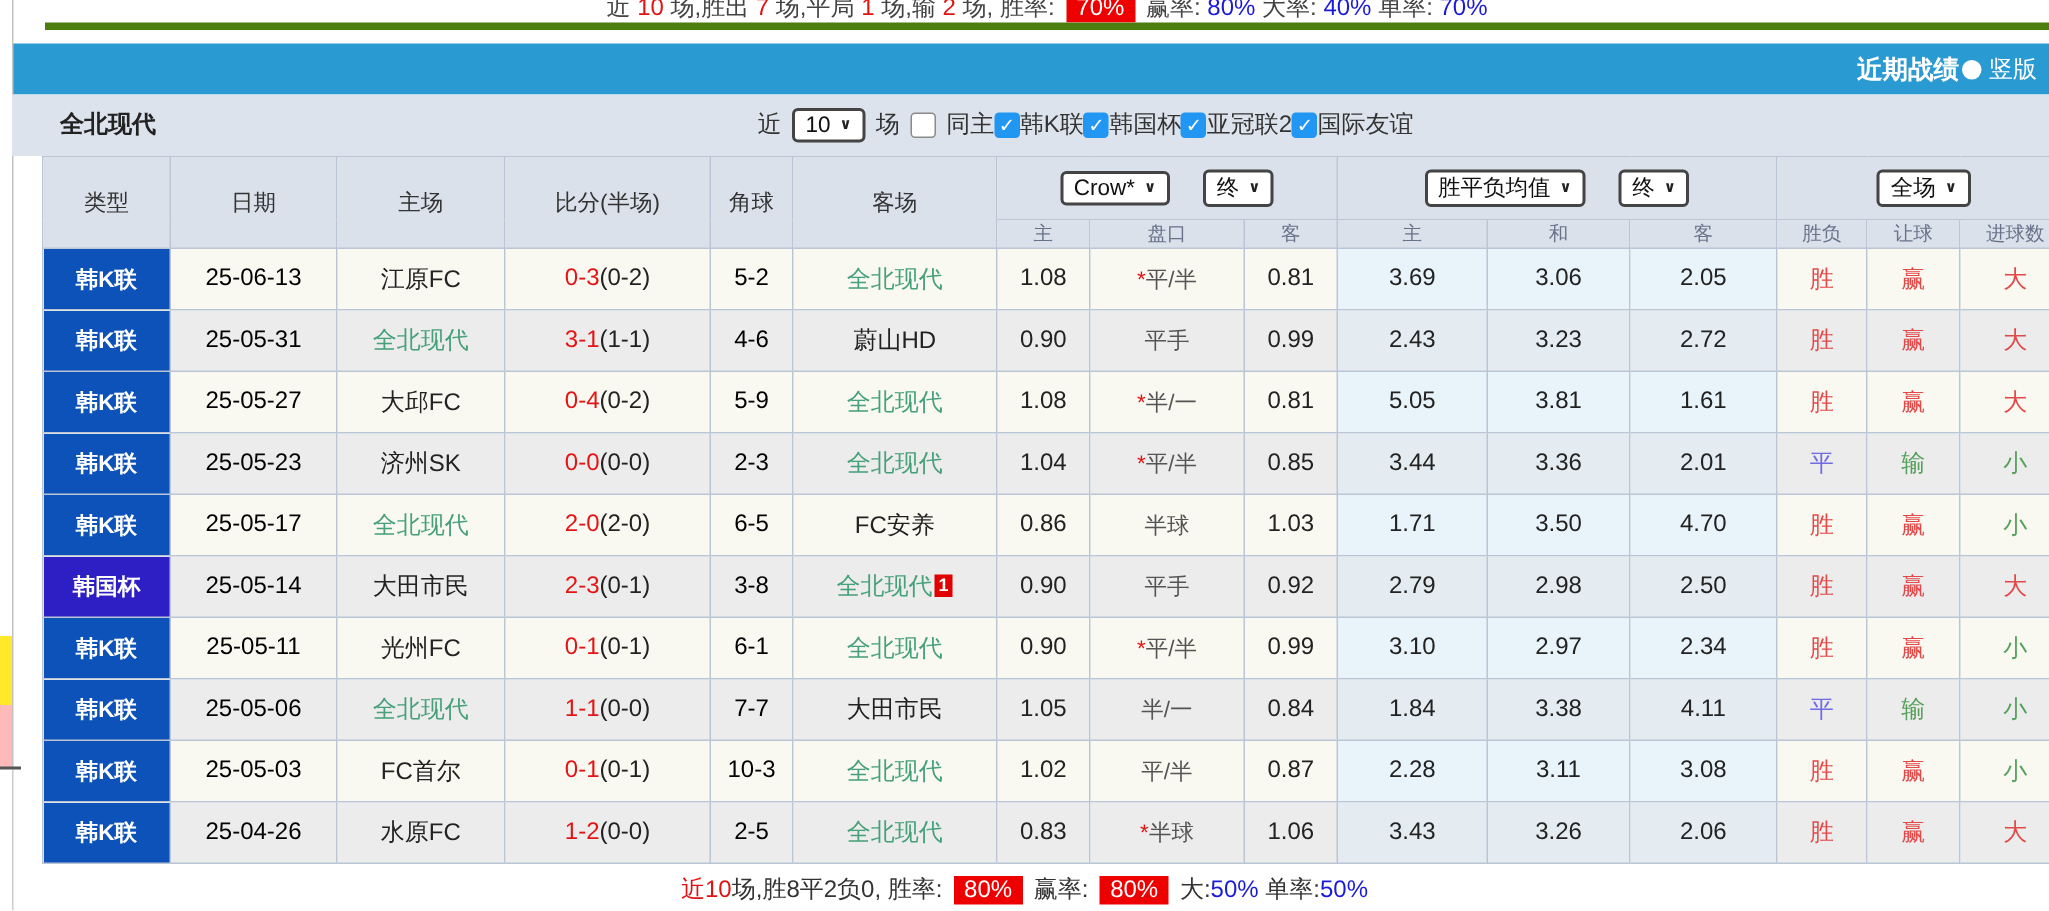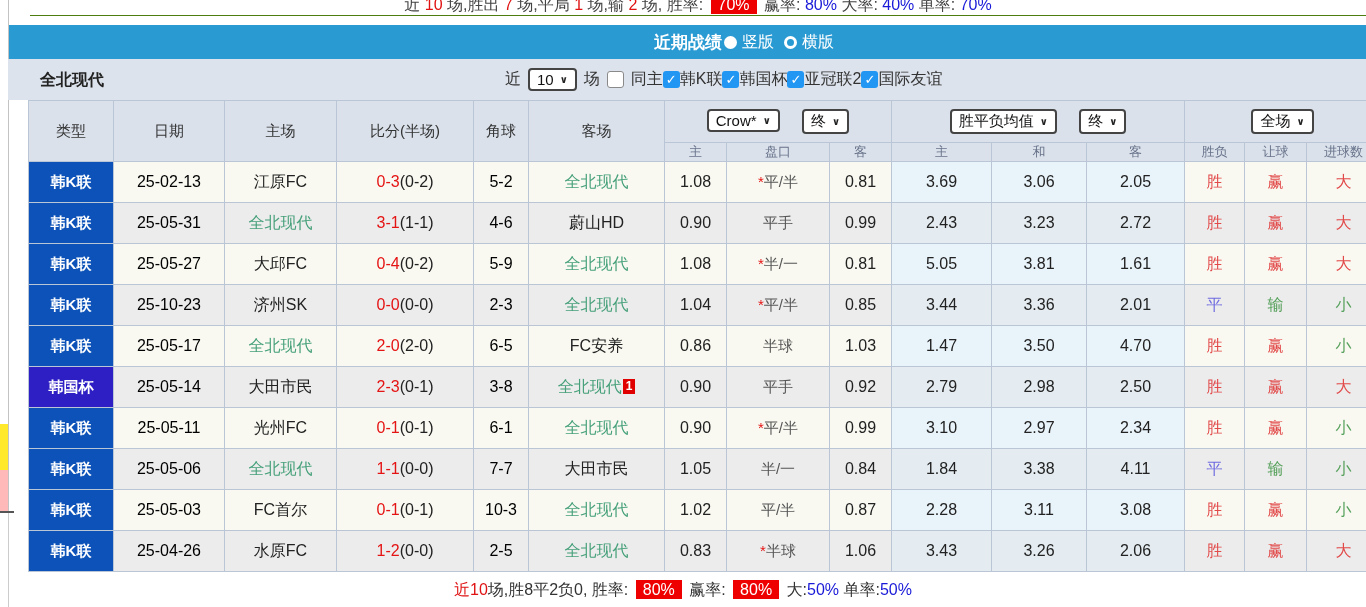--- a/index.html
+++ b/index.html
@@ -2,31 +2,31 @@
 <html><head>
 <meta charset="utf-8">
 <style>
   html,body{margin:0;padding:0;}
   body{
     width:1366px;height:607px;overflow:hidden;background:#fff;
     font-family:"Liberation Sans","DejaVu Sans",sans-serif;
     position:relative;
   }
   
-  .top-strip{position:relative;height:15px;overflow:hidden;border-bottom:1px solid #4d7c0f;margin-left:30px;}
+  .top-strip{position:relative;height:15px;overflow:hidden;border-bottom:5px solid #4d7c0f;margin-left:30px;}
   .top-strip .inner{position:absolute;bottom:-1px;left:0;right:0;text-align:center;font-size:16px;white-space:nowrap;}
   .gap{height:9px;background:#fff;}
   
   .seg-red{color:#e01212;}
   .seg-blue{color:#1a1ad8;}
   .seg-dark{color:#333;}
   .seg-dim{color:#444;}
   .seg-badge{background:#ee0000;color:#fff;padding:1px 7px;margin:0 3px;}
   
-  .title-bar{height:34px;background:#2a9ad3;color:#fff;display:flex;align-items:center;justify-content:center;margin-left:8px;font-family:Liberation Mono, monospace;}
+  .title-bar{height:34px;background:#2a9ad3;color:#fff;display:flex;align-items:center;justify-content:flex-end;margin-left:8px;font-family:Liberation Mono, monospace;}
   .title-bar .grp{display:flex;align-items:center;transform:translateX(62px);}
   .title-bar .ttl{font-weight:bold;font-size:17px;}
   .radio{width:13px;height:13px;border-radius:50%;display:inline-block;box-sizing:border-box;}
   .radio.on{background:#fff;}
   .radio.off{border:3px solid #fff;background:transparent;}
   .title-bar .rlbl{font-size:16px;margin:0 10px 0 5px;}
   
   .filter-row{height:41px;background:#dde3ec;position:relative;margin-left:8px;}
   .filter-team{position:absolute;left:32px;top:0;line-height:41px;font-weight:bold;font-size:16px;color:#222;}
   .filter-controls{position:absolute;left:497px;top:0;height:41px;display:flex;align-items:center;font-size:16px;color:#333;white-space:nowrap;}
@@ -181,21 +181,21 @@
       <th>和</th>
       <th>客</th>
       <th>胜负</th>
       <th>让球</th>
       <th>进球数</th>
     </tr>
   </thead>
   <tbody id="results-tbody">
       <tr>
         <td class="lg-k">韩K联</td>
-        <td>25-02-13</td>
+        <td>25-06-13</td>
         <td class="team">江原FC</td>
         <td><span class="ft">0-3</span><span class="ht">(0-2)</span></td>
         <td>5-2</td>
         <td class="team self"><span>全北现代</span></td>
         <td class="odds">1.08</td>
         <td class="hc"><span class="star">*</span><span>平/半</span></td>
         <td class="odds">0.81</td>
         <td class="avg">3.69</td>
         <td class="avg">3.06</td>
         <td class="avg">2.05</td>
@@ -232,21 +232,21 @@
         <td class="odds">0.81</td>
         <td class="avg">5.05</td>
         <td class="avg">3.81</td>
         <td class="avg">1.61</td>
         <td class="r-red">胜</td>
         <td class="r-red">赢</td>
         <td class="r-red">大</td>
       </tr>
       <tr>
         <td class="lg-k">韩K联</td>
-        <td>25-10-23</td>
+        <td>25-05-23</td>
         <td class="team">济州SK</td>
         <td><span class="ft">0-0</span><span class="ht">(0-0)</span></td>
         <td>2-3</td>
         <td class="team self"><span>全北现代</span></td>
         <td class="odds">1.04</td>
         <td class="hc"><span class="star">*</span><span>平/半</span></td>
         <td class="odds">0.85</td>
         <td class="avg">3.44</td>
         <td class="avg">3.36</td>
         <td class="avg">2.01</td>
@@ -257,21 +257,21 @@
       <tr>
         <td class="lg-k">韩K联</td>
         <td>25-05-17</td>
         <td class="team self">全北现代</td>
         <td><span class="ft">2-0</span><span class="ht">(2-0)</span></td>
         <td>6-5</td>
         <td class="team"><span>FC安养</span></td>
         <td class="odds">0.86</td>
         <td class="hc">半球</td>
         <td class="odds">1.03</td>
-        <td class="avg">1.47</td>
+        <td class="avg">1.71</td>
         <td class="avg">3.50</td>
         <td class="avg">4.70</td>
         <td class="r-red">胜</td>
         <td class="r-red">赢</td>
         <td class="r-green">小</td>
       </tr>
       <tr>
         <td class="lg-cup">韩国杯</td>
         <td>25-05-14</td>
         <td class="team">大田市民</td>

